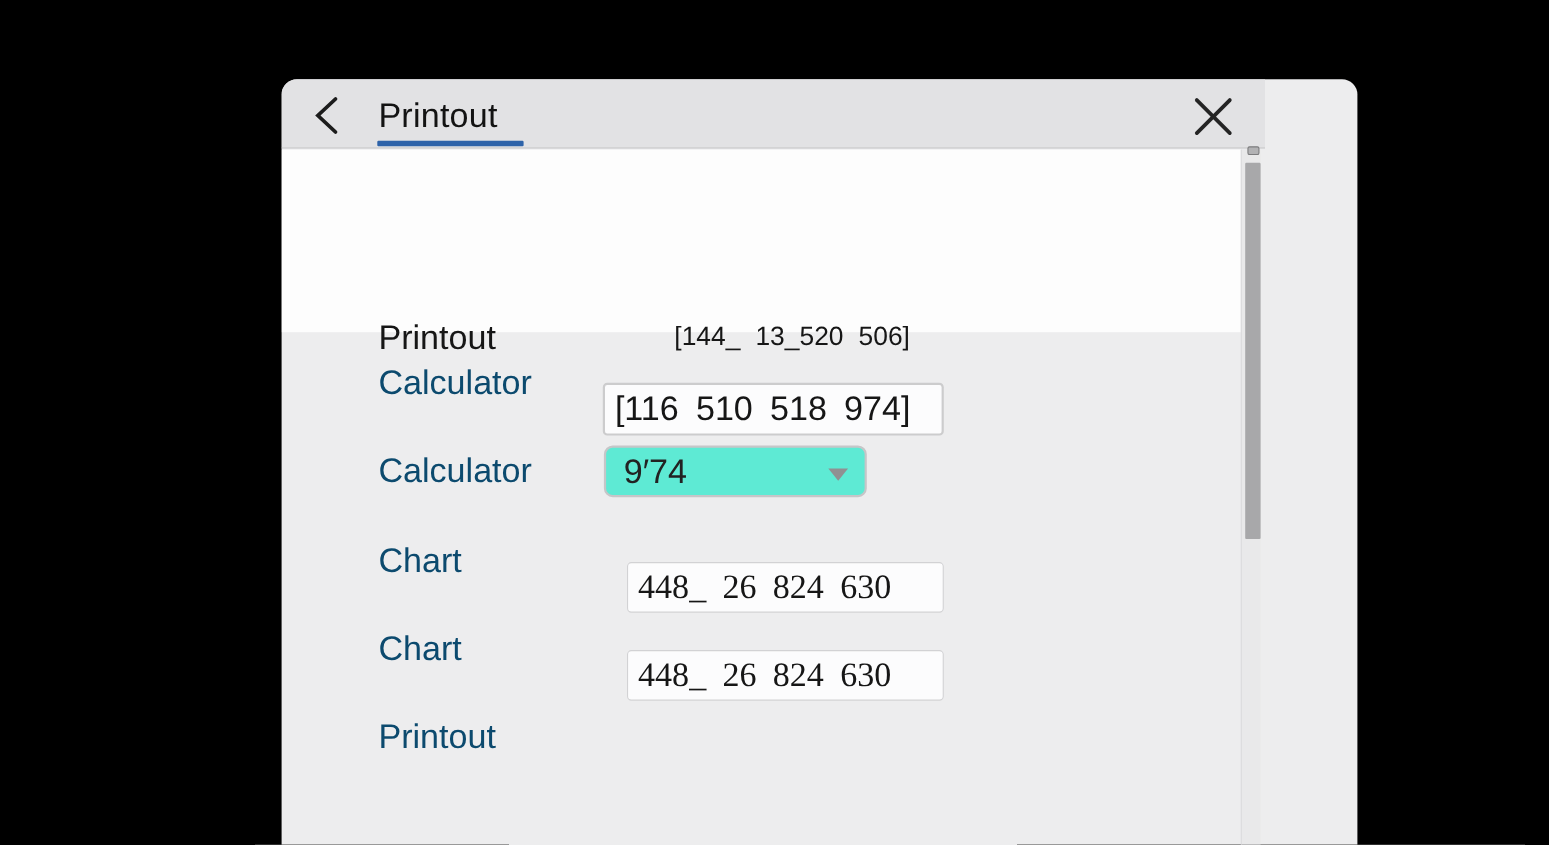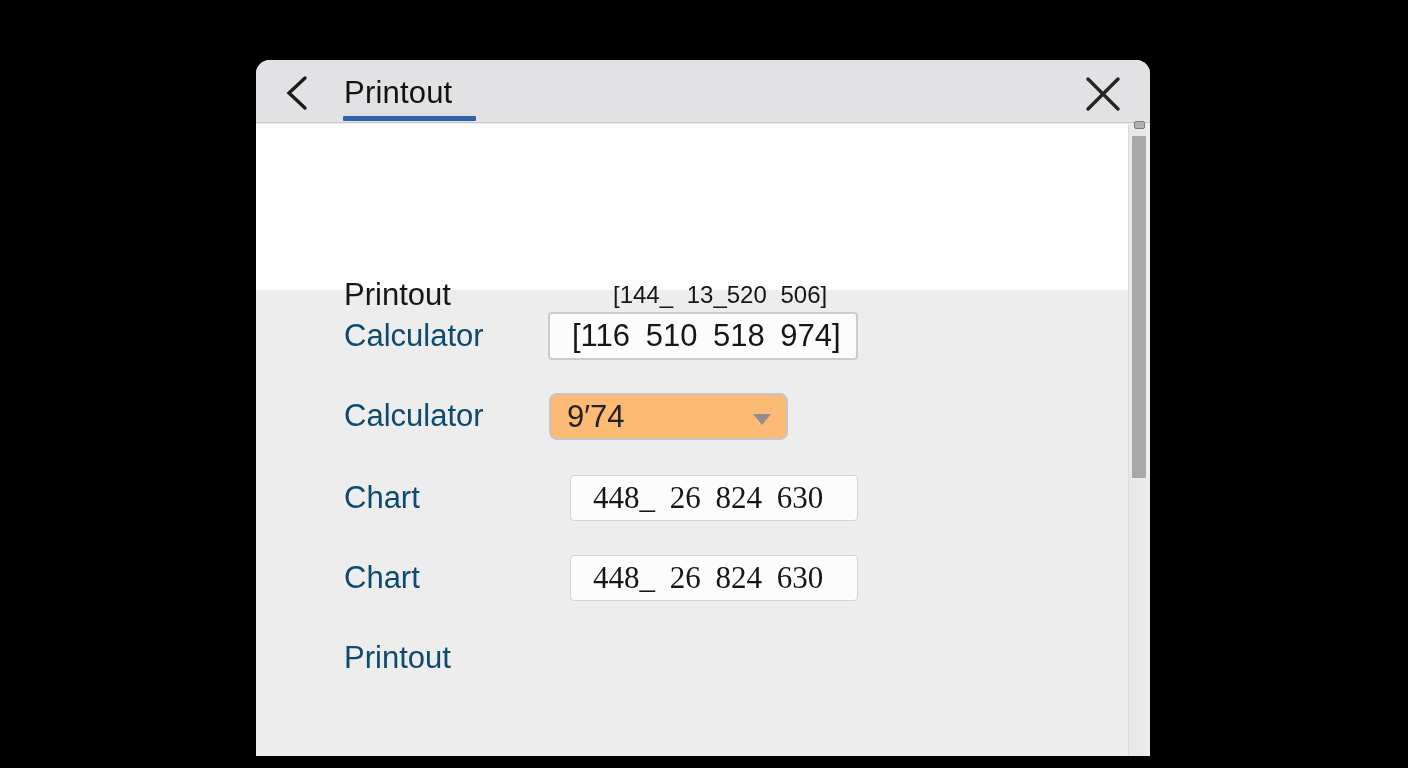--- a/index.html
+++ b/index.html
@@ -3,21 +3,21 @@
 <meta charset="utf-8">
 <style>
   html,body{margin:0;padding:0;}
   body{
     width:1408px;height:768px;position:relative;overflow:hidden;
     background:#000;
     font-family:"Liberation Sans","DejaVu Sans",sans-serif;
     -webkit-font-smoothing:antialiased;
   }
   .dialog{
-    position:absolute;left:256px;top:60px;width:894px;height:696px;
+    position:absolute;left:256px;top:72px;width:978px;height:696px;
     background:#ededee;border-radius:14px 14px 0 0;overflow:hidden;
   }
   
   .header{
     position:absolute;left:0;top:0;width:894px;height:63px;
     background:#e2e2e4;border-bottom:1px solid #c9c9cb;box-sizing:border-box;
   }
   .back-btn{
     position:absolute;left:24px;top:14px;width:34px;height:38px;
     display:flex;align-items:center;justify-content:center;cursor:pointer;background:none;border:none;padding:0;
@@ -46,27 +46,27 @@
     position:absolute;left:357px;top:155px;font-size:24px;line-height:31px;color:#161616;
     word-spacing:7px;white-space:pre;
   }
   
   .field-label{
     position:absolute;left:88px;font-size:31px;line-height:31px;color:#0c4a6e;white-space:nowrap;
   }
   .text-box{
     position:absolute;box-sizing:border-box;
     background:#fcfcfd;border:2px solid #cccccd;border-radius:4px;
-    display:flex;align-items:center;padding-left:22px;
-    font-size:31px;color:#161616;word-spacing:7px;white-space:pre;overflow:hidden;
+    display:flex;align-items:center;padding-left:9px;
+    font-size:31px;color:#161616;word-spacing:7px;white-space:pre;overflow:hidden;margin-top:24px;
   }
   .text-box.thin{border:1px solid #d2d2d4;font-family:Liberation Serif, serif;}
   .dropdown{
     position:absolute;left:293px;top:333px;width:239px;height:47px;box-sizing:border-box;
-    background:#fdba74;border:2px solid #c6c6c8;border-radius:8px;
+    background:#5eead4;border:2px solid #c6c6c8;border-radius:8px;
     display:flex;align-items:center;padding-left:16px;cursor:pointer;
     font-size:31px;color:#222;
   }
   .dropdown-arrow{
     position:absolute;right:15px;top:19px;width:0;height:0;
     border-left:9px solid transparent;border-right:9px solid transparent;
     border-top:11px solid #909092;
   }
   
   .scroll-track{

